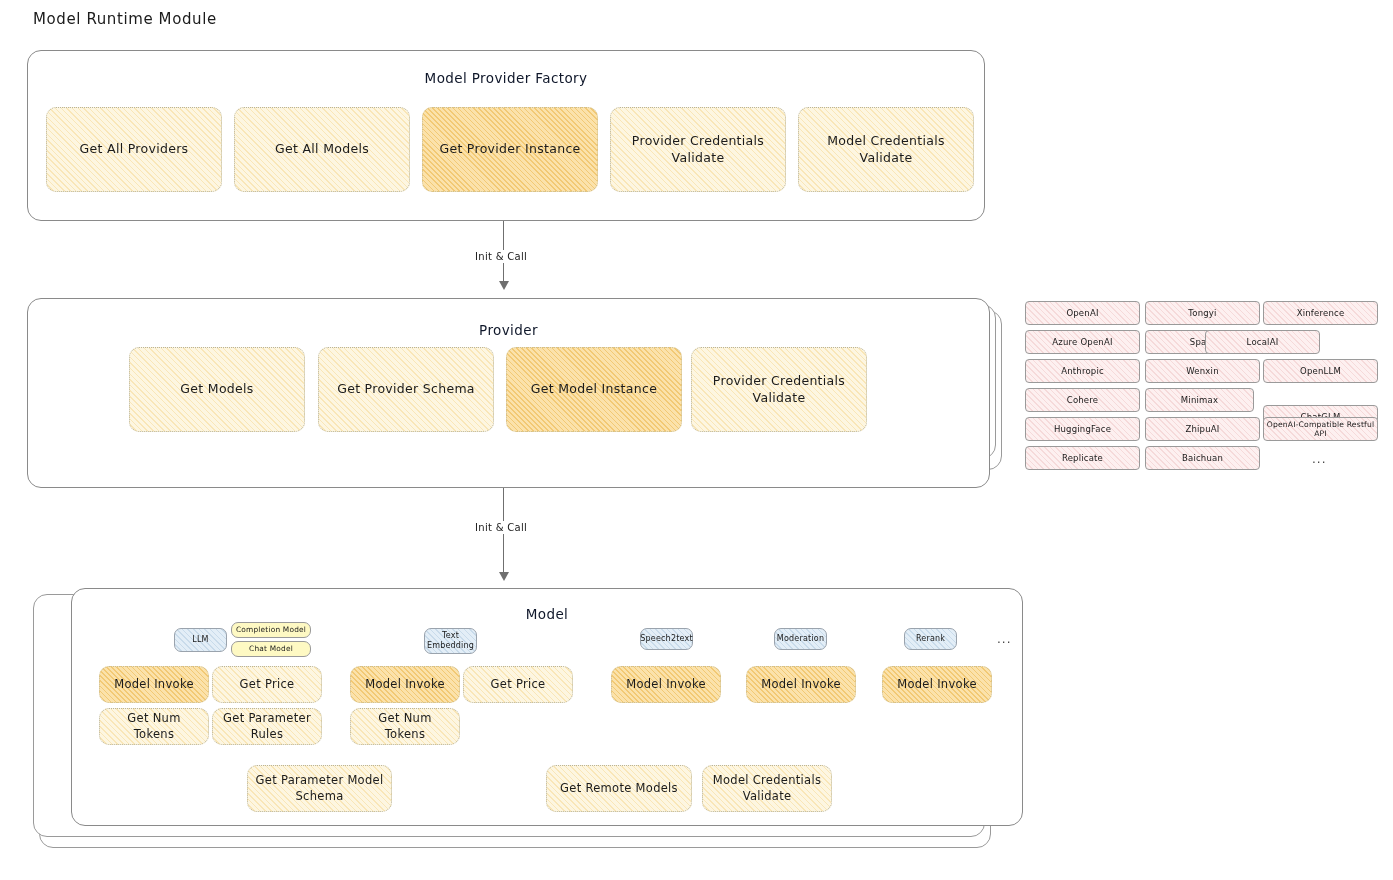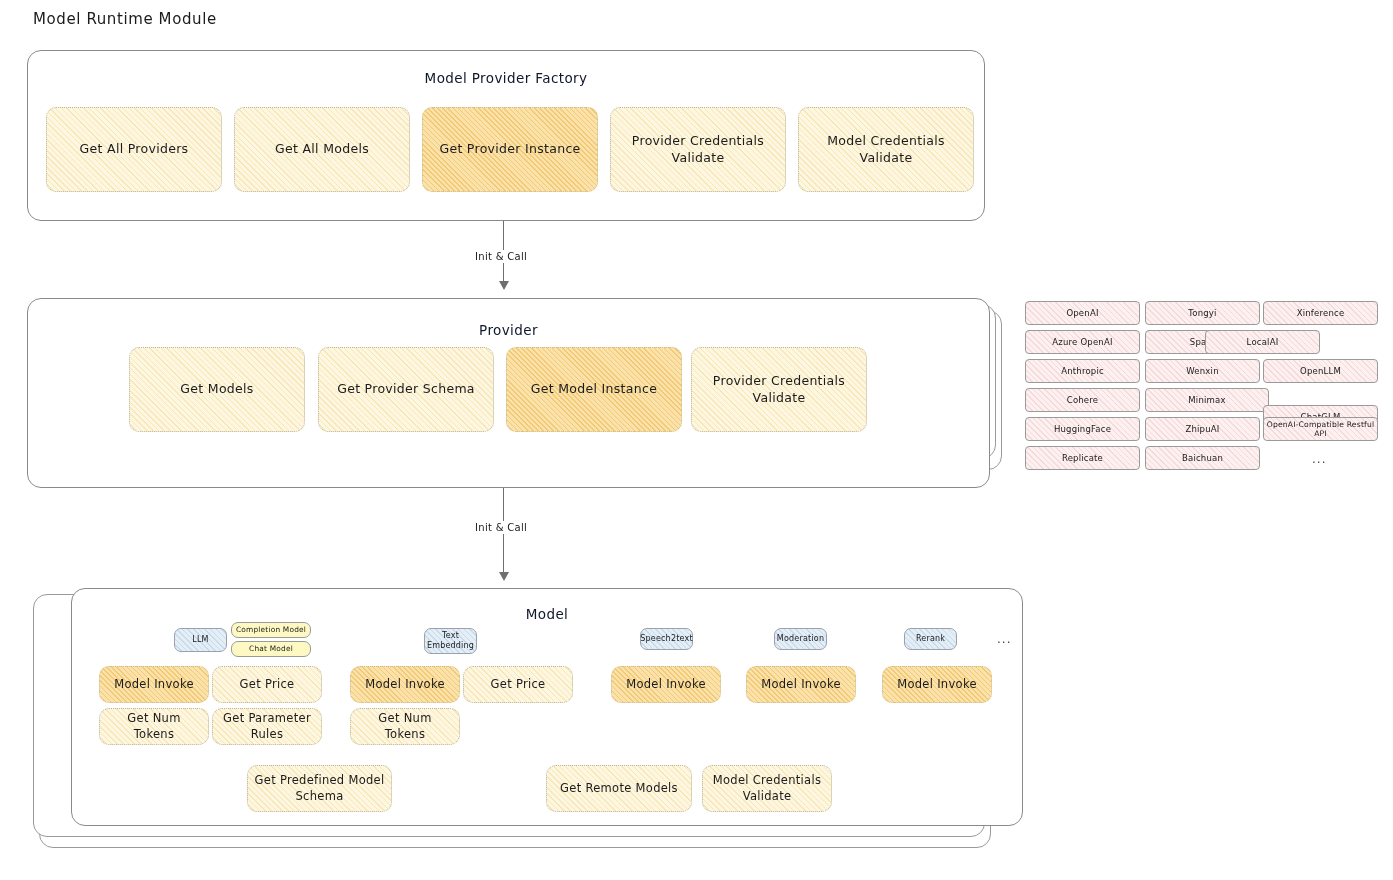--- a/index.html
+++ b/index.html
@@ -199,21 +199,21 @@
   <div class="chip" style="left:1025px; top:301px; width:115px; height:24px;">OpenAI</div>
   <div class="chip" style="left:1025px; top:330px; width:115px; height:24px;">Azure OpenAI</div>
   <div class="chip" style="left:1025px; top:359px; width:115px; height:24px;">Anthropic</div>
   <div class="chip" style="left:1025px; top:388px; width:115px; height:24px;">Cohere</div>
   <div class="chip" style="left:1025px; top:417px; width:115px; height:24px;">HuggingFace</div>
   <div class="chip" style="left:1025px; top:446px; width:115px; height:24px;">Replicate</div>
 
   <div class="chip" style="left:1145px; top:301px; width:115px; height:24px;">Tongyi</div>
   <div class="chip" style="left:1145px; top:330px; width:115px; height:24px;">Spark</div>
   <div class="chip" style="left:1145px; top:359px; width:115px; height:24px;">Wenxin</div>
-  <div class="chip" style="left:1145px; top:388px; width:124px; height:24px;">Minimax</div>
+  <div class="chip" style="left:1145px; top:388px; width:109px; height:24px;">Minimax</div>
   <div class="chip" style="left:1145px; top:417px; width:115px; height:24px;">ZhipuAI</div>
   <div class="chip" style="left:1145px; top:446px; width:115px; height:24px;">Baichuan</div>
 
   <div class="chip" style="left:1263px; top:301px; width:115px; height:24px;">Xinference</div>
   <div class="chip" style="left:1205px; top:330px; width:115px; height:24px;">LocalAI</div>
   <div class="chip" style="left:1263px; top:359px; width:115px; height:24px;">OpenLLM</div>
   <div class="chip" style="left:1263px; top:388px; width:115px; height:24px;margin-top:17px;">ChatGLM</div>
   <div class="chip" style="left:1263px; top:417px; width:115px; height:24px; font-size:7.6px;">OpenAI-Compatible Restful API</div>
 
   <div class="ellipsis" style="left:1312px; top:452px;">...</div>
@@ -248,16 +248,16 @@
   <div class="box hi small" style="left:539px; top:77px; width:110px; height:37px;">Model Invoke</div>
 
   <div class="badge" style="left:702px; top:39px; width:53px; height:22px;">Moderation</div>
   <div class="box hi small" style="left:674px; top:77px; width:110px; height:37px;">Model Invoke</div>
 
   <div class="badge" style="left:832px; top:39px; width:53px; height:22px;">Rerank</div>
   <div class="box hi small" style="left:810px; top:77px; width:110px; height:37px;">Model Invoke</div>
 
   <div class="ellipsis" style="left:925px; top:43px;">...</div>
 
-  <div class="box small" style="left:175px; top:176px; width:145px; height:47px;">Get Predefined Model Schema</div>
+  <div class="box small" style="left:175px; top:176px; width:145px; height:47px;">Get Parameter Model Schema</div>
   <div class="box small" style="left:474px; top:176px; width:146px; height:47px;">Get Remote Models</div>
   <div class="box small" style="left:630px; top:176px; width:130px; height:47px;">Model Credentials Validate</div>
 </div>
 
 </body></html>

